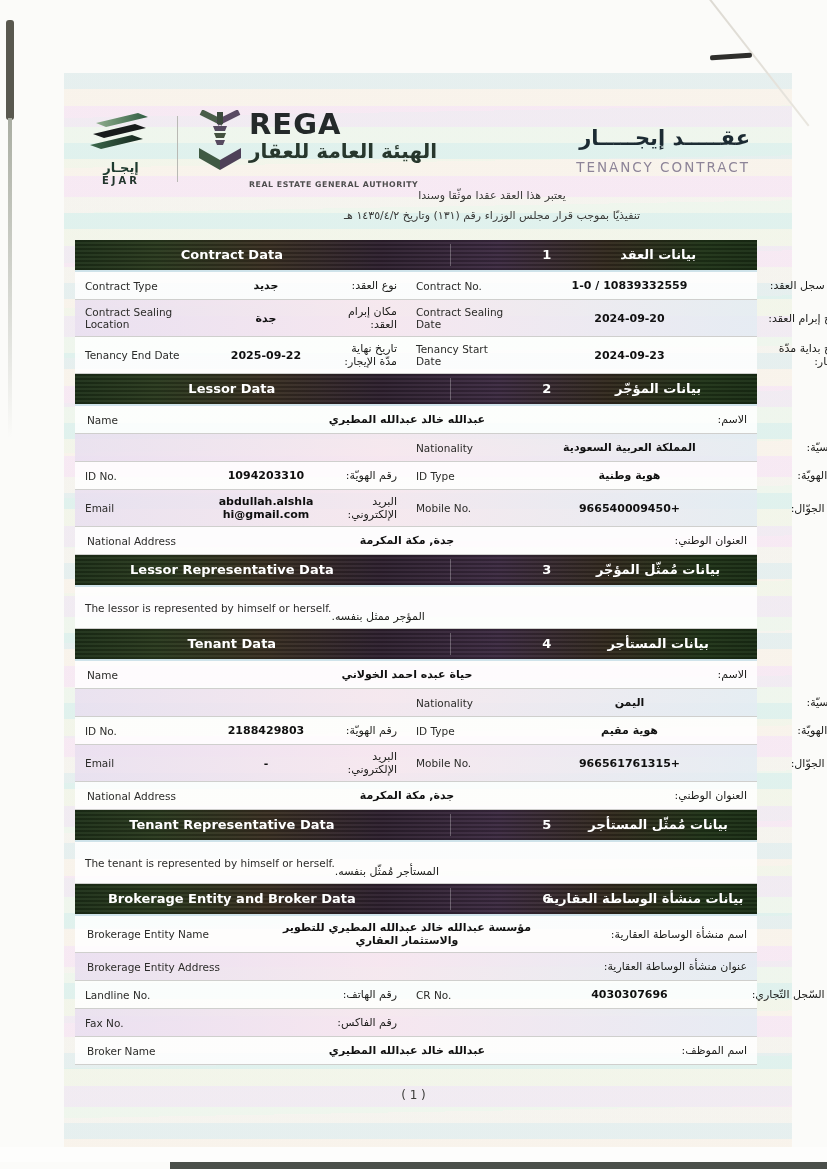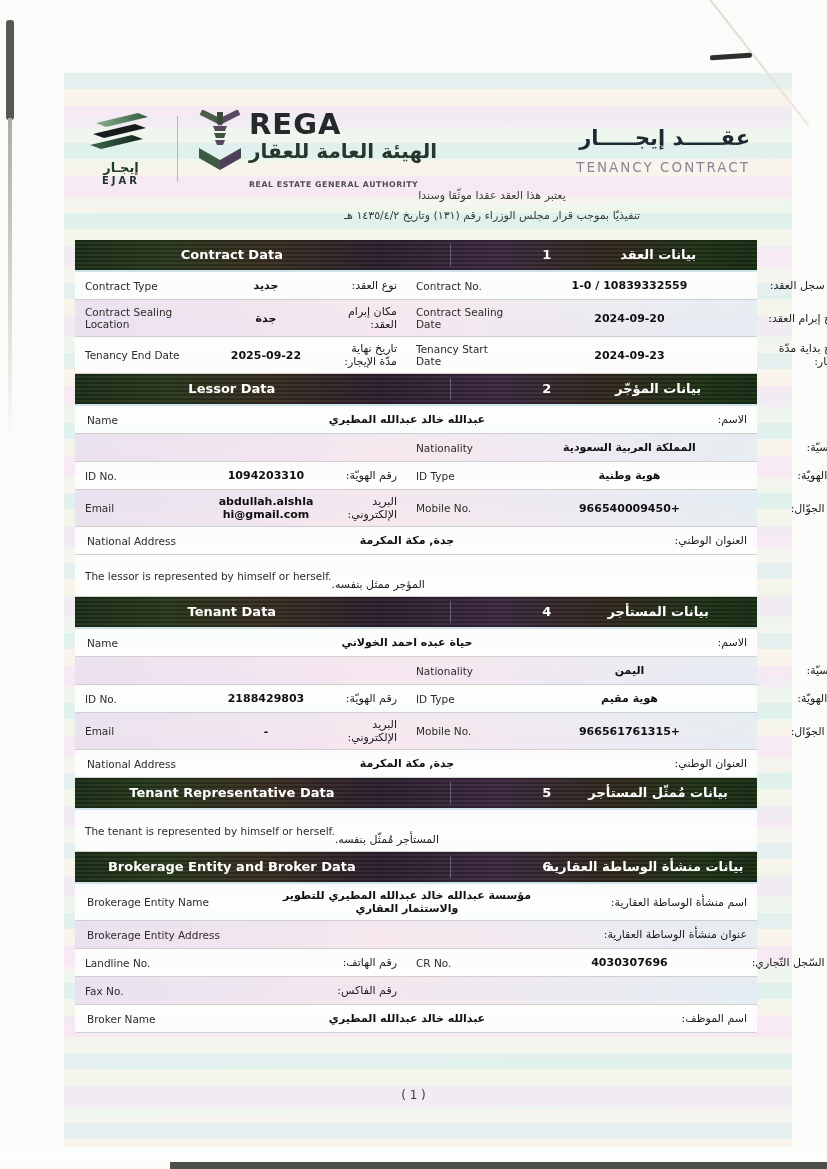--- a/index.html
+++ b/index.html
@@ -210,20 +210,26 @@
           <span class="c-val">+966540009450</span>
           <span class="c-ar">رقم الجوّال:</span>
         </div>
         <div class="row single light">
           <span class="c-en">National Address</span>
           <span class="c-val">جدة, مكة المكرمة</span>
           <span class="c-ar">العنوان الوطني:</span>
         </div>
       </section>
       <section class="section">
+        <div class="section-header">
+          <span class="sec-en">Lessor Representative Data</span>
+          <span class="sec-bar-divider"></span>
+          <span class="sec-num">3</span>
+          <span class="sec-ar">بيانات مُمثّل المؤجّر</span>
+        </div>
         <div class="row note light">
           <span class="note-en">The lessor is represented by himself or herself.</span>
           <span class="note-ar">المؤجر ممثل بنفسه.</span>
         </div>
       </section>
       <section class="section">
         <div class="section-header">
           <span class="sec-en">Tenant Data</span>
           <span class="sec-bar-divider"></span>
           <span class="sec-num">4</span>

